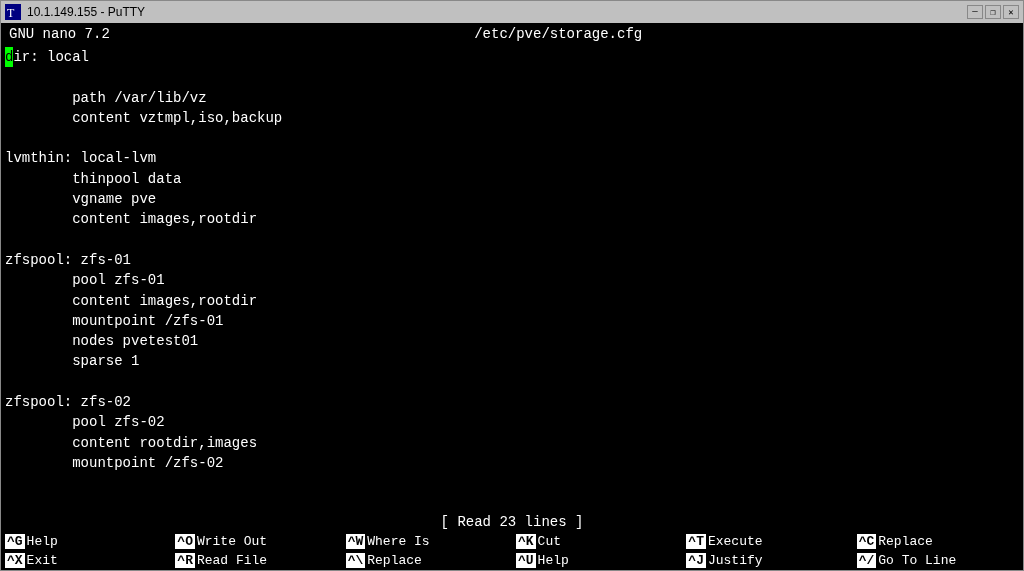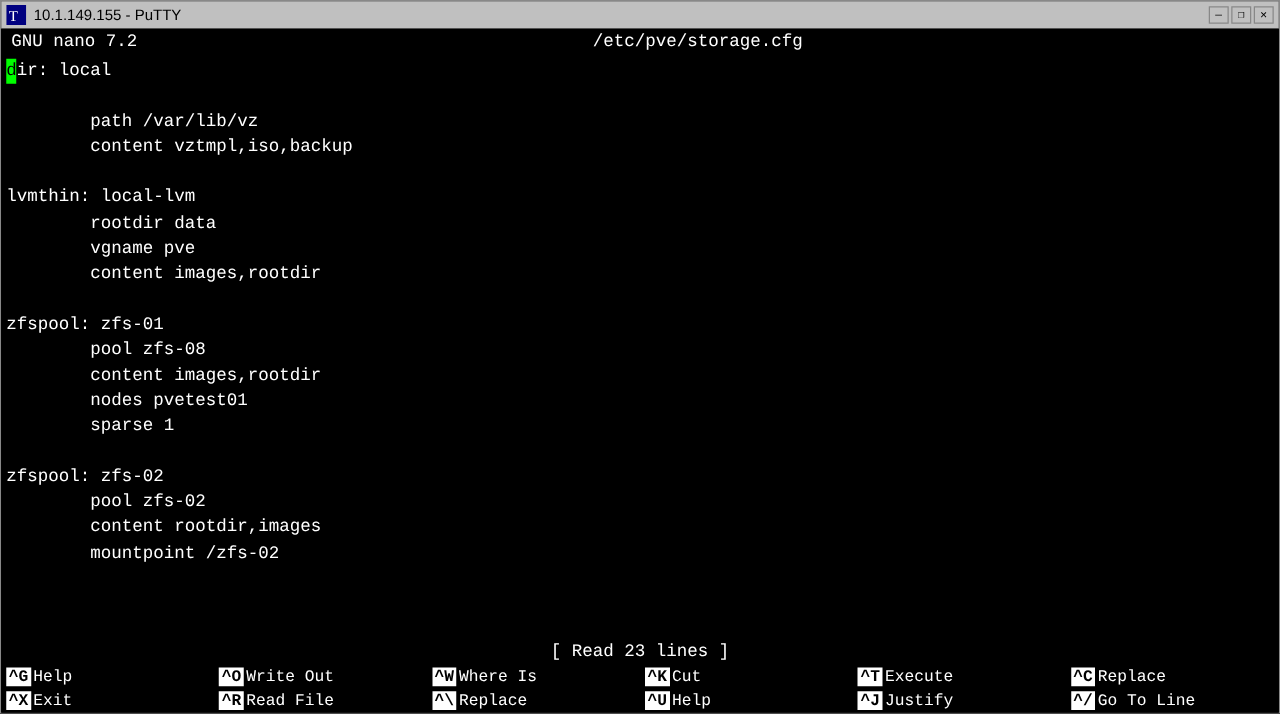--- a/index.html
+++ b/index.html
@@ -196,27 +196,28 @@
       <span>&nbsp;</span>
     </div>
 
     <div class="editor-area">
       <div class="editor-line"><span class="cursor-block">d</span>ir: local</div>
       <div class="editor-line">&nbsp;</div>
       <div class="editor-line">        path /var/lib/vz</div>
       <div class="editor-line">        content vztmpl,iso,backup</div>
       <div class="editor-line">&nbsp;</div>
       <div class="editor-line">lvmthin: local-lvm</div>
-      <div class="editor-line">        rootdir data</div>
+      <div class="editor-line">        thinpool data</div>
       <div class="editor-line">        vgname pve</div>
       <div class="editor-line">        content images,rootdir</div>
       <div class="editor-line">&nbsp;</div>
       <div class="editor-line">zfspool: zfs-01</div>
-      <div class="editor-line">        pool zfs-08</div>
+      <div class="editor-line">        pool zfs-01</div>
       <div class="editor-line">        content images,rootdir</div>
+      <div class="editor-line">        mountpoint /zfs-01</div>
       <div class="editor-line">        nodes pvetest01</div>
       <div class="editor-line">        sparse 1</div>
       <div class="editor-line">&nbsp;</div>
       <div class="editor-line">zfspool: zfs-02</div>
       <div class="editor-line">        pool zfs-02</div>
       <div class="editor-line">        content rootdir,images</div>
       <div class="editor-line">        mountpoint /zfs-02</div>
     </div>
 
     <div class="status-bar">

